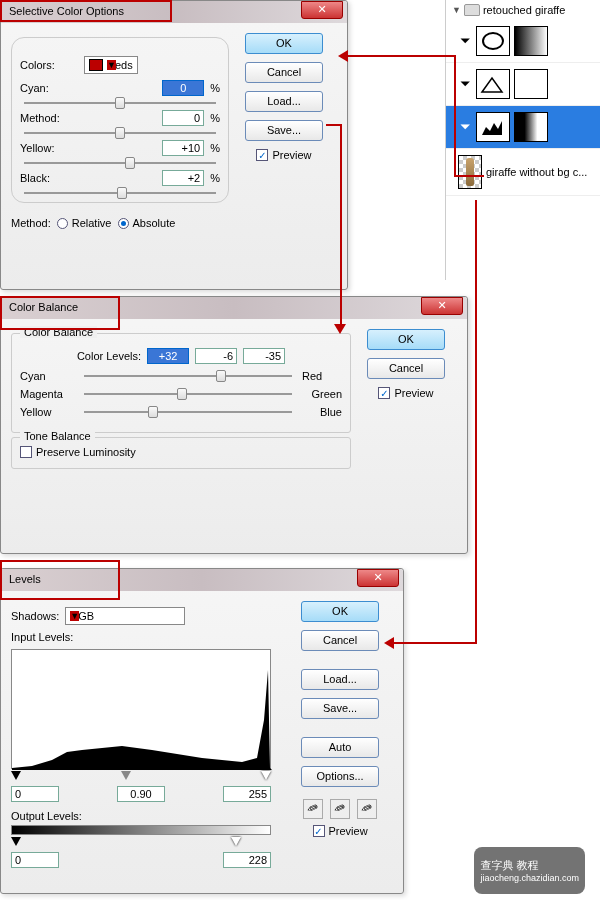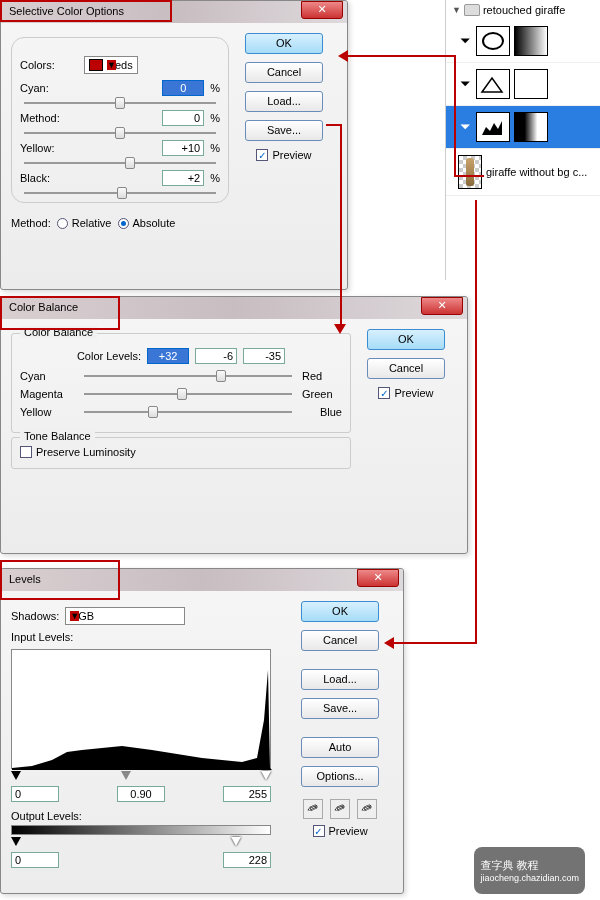--- a/index.html
+++ b/index.html
@@ -220,21 +220,21 @@
           <div class="slider">
             <div class="thumb" style="left:66%"></div>
           </div>
           <span style="width:40px;text-align:left">Red</span>
         </div>
       <div class="row">
           <span style="width:54px">Magenta</span>
           <div class="slider">
             <div class="thumb" style="left:47%"></div>
           </div>
-          <span style="width:40px;">Green</span>
+          <span style="width:40px;text-align:right">Green</span>
         </div>
       <div class="row">
           <span style="width:54px">Yellow</span>
           <div class="slider">
             <div class="thumb" style="left:33%"></div>
           </div>
           <span style="width:40px;text-align:right">Blue</span>
         </div>
     </div>
     <div class="group" style="width:340px;">

